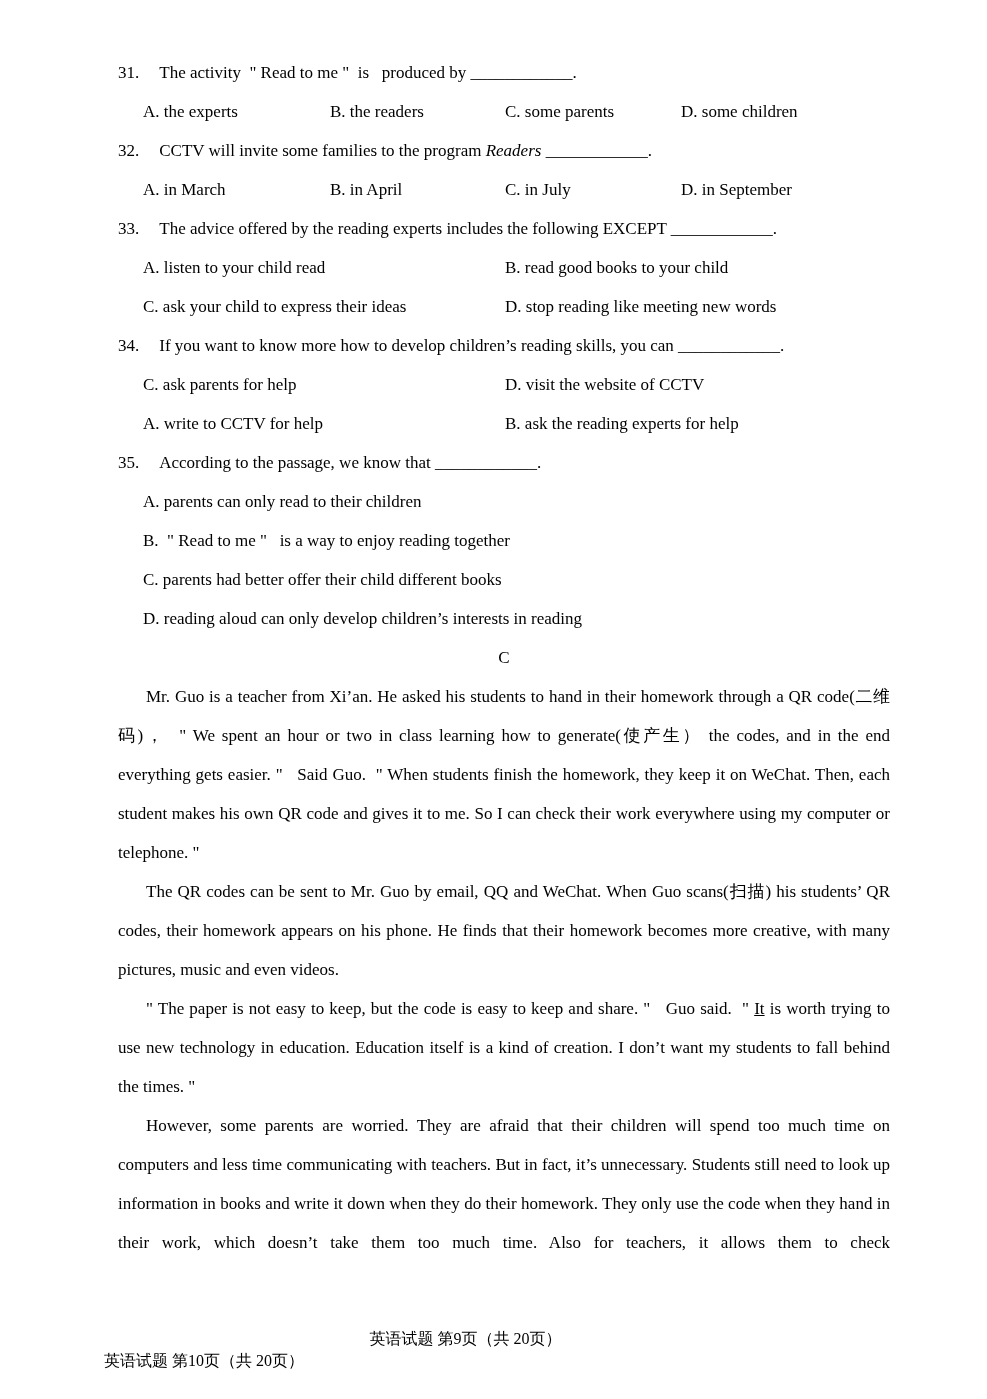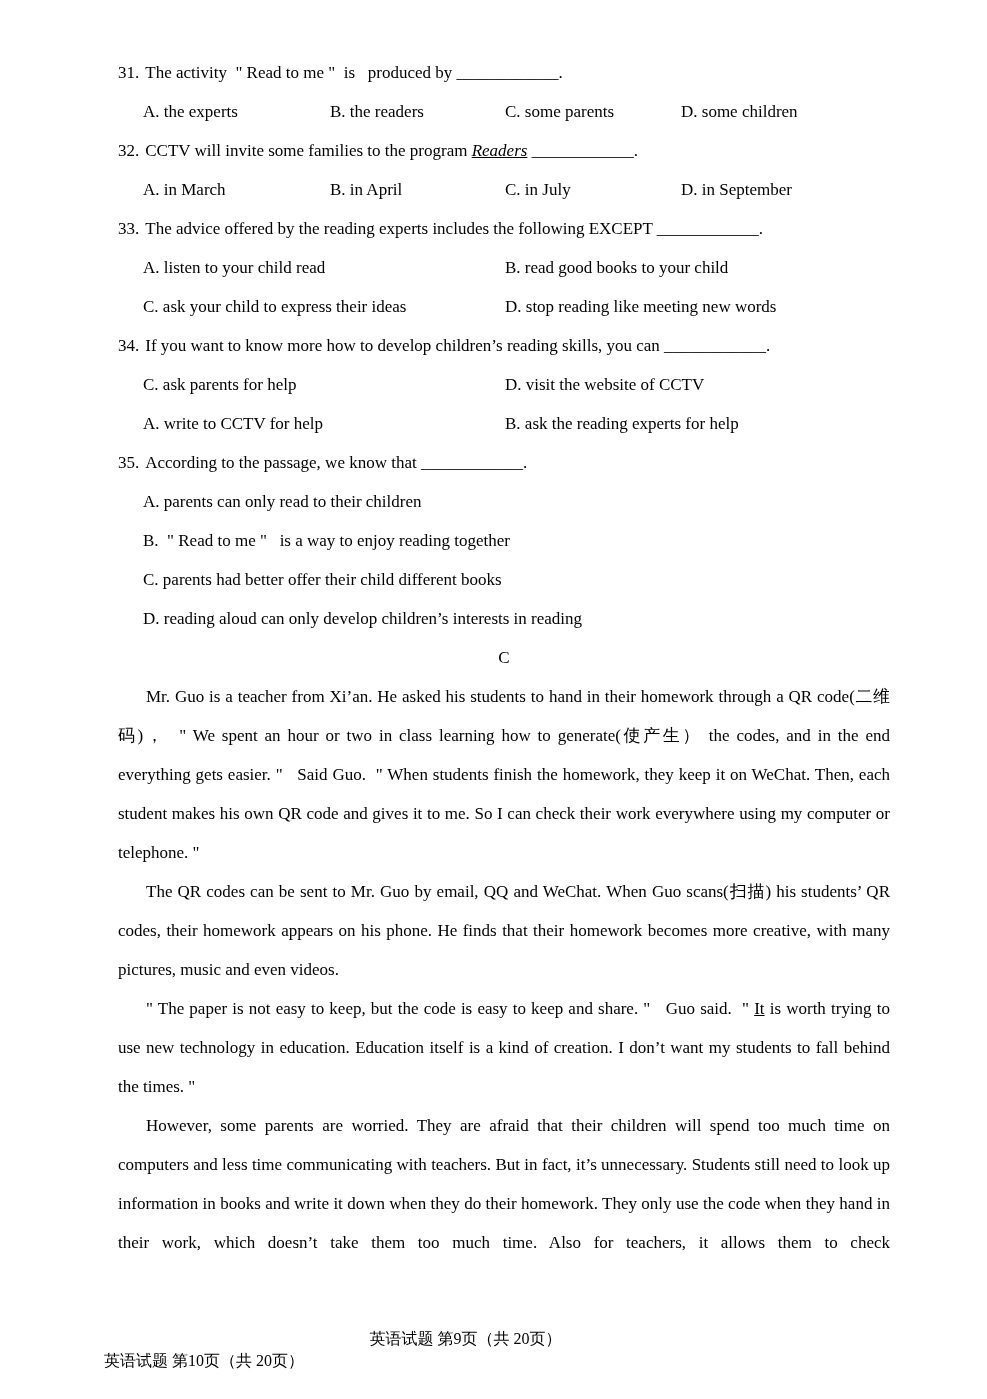--- a/index.html
+++ b/index.html
@@ -17,21 +17,21 @@
   }
   .content {
     position: absolute;
     left: 118px;
     top: 53px;
     width: 772px;
     font-size: 17px;
     line-height: 39px;
   }
   .stem { white-space: nowrap; }
-  .qnum { display: inline-block; margin-right: 6px; }
+  .qnum { display: inline-block; margin-right: 20px; }
   .opts { display: flex; padding-left: 25px; }
   .o1 { width: 187px; }
   .o2 { width: 175px; }
   .o3 { width: 176px; }
   .o4 { flex: 1; }
   .tc1 { width: 362px; }
   .tc2 { flex: 1; }
   .optline { padding-left: 25px; }
   .c-head { text-align: center; }
   .para {
@@ -73,21 +73,21 @@
     <div class="opts">
       <span class="o1">A. the experts</span>
       <span class="o2">B. the readers</span>
       <span class="o3">C. some parents</span>
       <span class="o4">D. some children</span>
     </div>
   </div>
 
   <div>
     <div class="stem">
-      <span class="qnum">32.</span><span><span>CCTV will invite some families to the program </span><span style="font-style: italic; text-decoration: underline;">Readers</span><span> ____________.</span></span>
+      <span class="qnum">32.</span><span><span>CCTV will invite some families to the program </span><span style="font-style: italic;">Readers</span><span> ____________.</span></span>
     </div>
     <div class="opts">
       <span class="o1">A. in March</span>
       <span class="o2">B. in April</span>
       <span class="o3">C. in July</span>
       <span class="o4">D. in September</span>
     </div>
   </div>
 
   <div>

